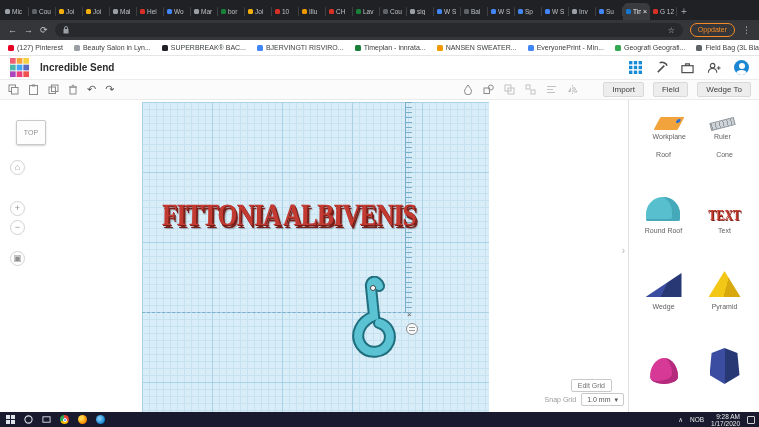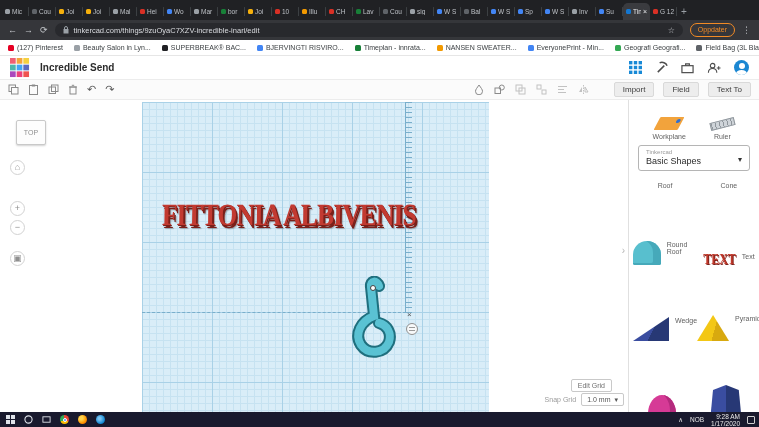--- a/index.html
+++ b/index.html
@@ -91,21 +91,21 @@
   .wp-icon{width:24px;height:13px;background:#f2a33c;transform:skewX(-28deg);border-radius:1px;position:relative}
   .wp-icon::after{content:"";position:absolute;right:2px;top:2px;width:4px;height:4px;border-radius:50%;background:#2f6fd2}
   .ruler-icon{width:26px;height:14px;position:relative}
   .ruler-icon::before{content:"";position:absolute;left:1px;top:4px;width:23px;height:6px;background:#cfd4d9;border:1px solid #8f969c;transform:rotate(-14deg);
     background-image:repeating-linear-gradient(90deg,#8f969c 0 1px,transparent 1px 4px)}
   .libselect{margin:5px 9px 0;border:1px solid #b5b5b5;border-radius:3px;padding:3px 7px;position:relative;height:26px;background:#fff}
   .libname{font-size:6px;color:#9a9a9a;line-height:7px}
   .libcat{font-size:9px;color:#2b2b2b;line-height:10px}
   .libcaret{position:absolute;right:7px;top:9px;font-size:8px;color:#333}
   .shapes{display:grid;grid-template-columns:1fr 1fr;grid-template-rows:18px 76px 76px 80px;padding:0 4px;justify-items:center;align-items:end}
-  .shape{display:flex;flex-direction:row;gap:6px;font-size:7px;color:#5f5f5f}
+  .shape{display:flex;flex-direction:column;align-items:center;gap:6px;font-size:7px;color:#5f5f5f}
   .shape-label{line-height:1}
   .th-roundroof{width:34px;height:24px;background:#58bfce;border-radius:17px 17px 2px 2px;box-shadow:inset -8px -2px 0 #46a9ba}
   .th-text{font-family:"Liberation Serif",serif;font-weight:bold;font-size:12px;color:#c0392b;text-shadow:1px 1px 0 #7a201a;line-height:1;transform:scaleY(1.15)}
   .th-wedge{width:36px;height:24px;background:linear-gradient(115deg,#3a4da0 55%,#273875 55%);clip-path:polygon(0 100%,100% 100%,100% 0)}
   .th-pyramid{width:32px;height:26px;background:linear-gradient(105deg,#f3c715 55%,#d8a90f 55%);clip-path:polygon(50% 0,100% 100%,0 100%)}
   .th-paraboloid{width:28px;height:26px;background:#d63a96;border-radius:50% 50% 48% 48%/72% 72% 28% 28%;box-shadow:inset -6px -3px 0 #b42a7d}
   .th-hexprism{width:30px;height:36px;background:linear-gradient(90deg,#3a4da0 50%,#273875 50%);clip-path:polygon(50% 0,93% 14%,100% 75%,50% 100%,0 75%,7% 14%)}
 
   
   .taskbar{position:absolute;bottom:0;left:0;right:0;height:15px;background:#191a2e;display:flex;align-items:center;color:#e8e8e8}
@@ -258,21 +258,20 @@
 
   <div class="addrbar">
     <span class="nav-ic">←</span>
     <span class="nav-ic">→</span>
     <span class="nav-ic">⟳</span>
     <div class="omni">
       <svg width="6" height="8" viewBox="0 0 6 8">
         <rect x="0.5" y="3" width="5" height="4.5" fill="#9aa0a6"></rect>
         <path d="M1.5 3 V2 a1.5 1.5 0 0 1 3 0 V3" fill="none" stroke="#9aa0a6" stroke-width="1"></path>
       </svg>
-      <span>tinkercad.com/things/9zuOyaC7XZV-incredible-inari/edit</span>
       <span class="star">☆</span>
     </div>
     <button class="update-btn">Oppdater</button>
     <span class="menu-dots">⋮</span>
   </div>
 
   <div class="bmbar">
 
   <div class="bm">
         <span class="bm-fav" style="background: rgb(230, 0, 35);"></span>
@@ -414,21 +413,21 @@
       <span class="ic">
         <svg width="11" height="11" viewBox="0 0 11 11">
             <path d="M5.5 1 v9" stroke="#c2c2c2" stroke-dasharray="1.5 1"></path>
             <path d="M4 3 L1 8 h3 Z" fill="#c2c2c2"></path>
             <path d="M7 3 L10 8 H7 Z" fill="none" stroke="#c2c2c2"></path>
           </svg>
       </span>
     </div>
     <button class="tbtn">Import</button>
     <button class="tbtn">Field</button>
-    <button class="tbtn">Text To</button>
+    <button class="tbtn">Wedge To</button>
   </div>
 
   <div class="main">
     <div class="canvas">
       <div class="workplane"></div>
       <div class="ruler-v"></div>
       <div class="ruler-h"></div>
 
       <div class="text3d">FITTONIA ALBIVENIS</div>
 
@@ -463,25 +462,20 @@
       <div class="tools">
         <div class="tool">
           <span class="wp-icon"></span>
           <span>Workplane</span>
         </div>
         <div class="tool">
           <span class="ruler-icon"></span>
           <span>Ruler</span>
         </div>
       </div>
-      <div class="libselect">
-        <div class="libname">Tinkercad</div>
-        <div class="libcat">Basic Shapes</div>
-        <span class="libcaret">▾</span>
-      </div>
       <div class="shapes">
         <div class="shape">
           <span class="shape-label">Roof</span>
         </div>
         <div class="shape">
           <span class="shape-label">Cone</span>
         </div>
         <div class="shape">
           <span class="th-roundroof"></span>
           <span class="shape-label">Round Roof</span>

